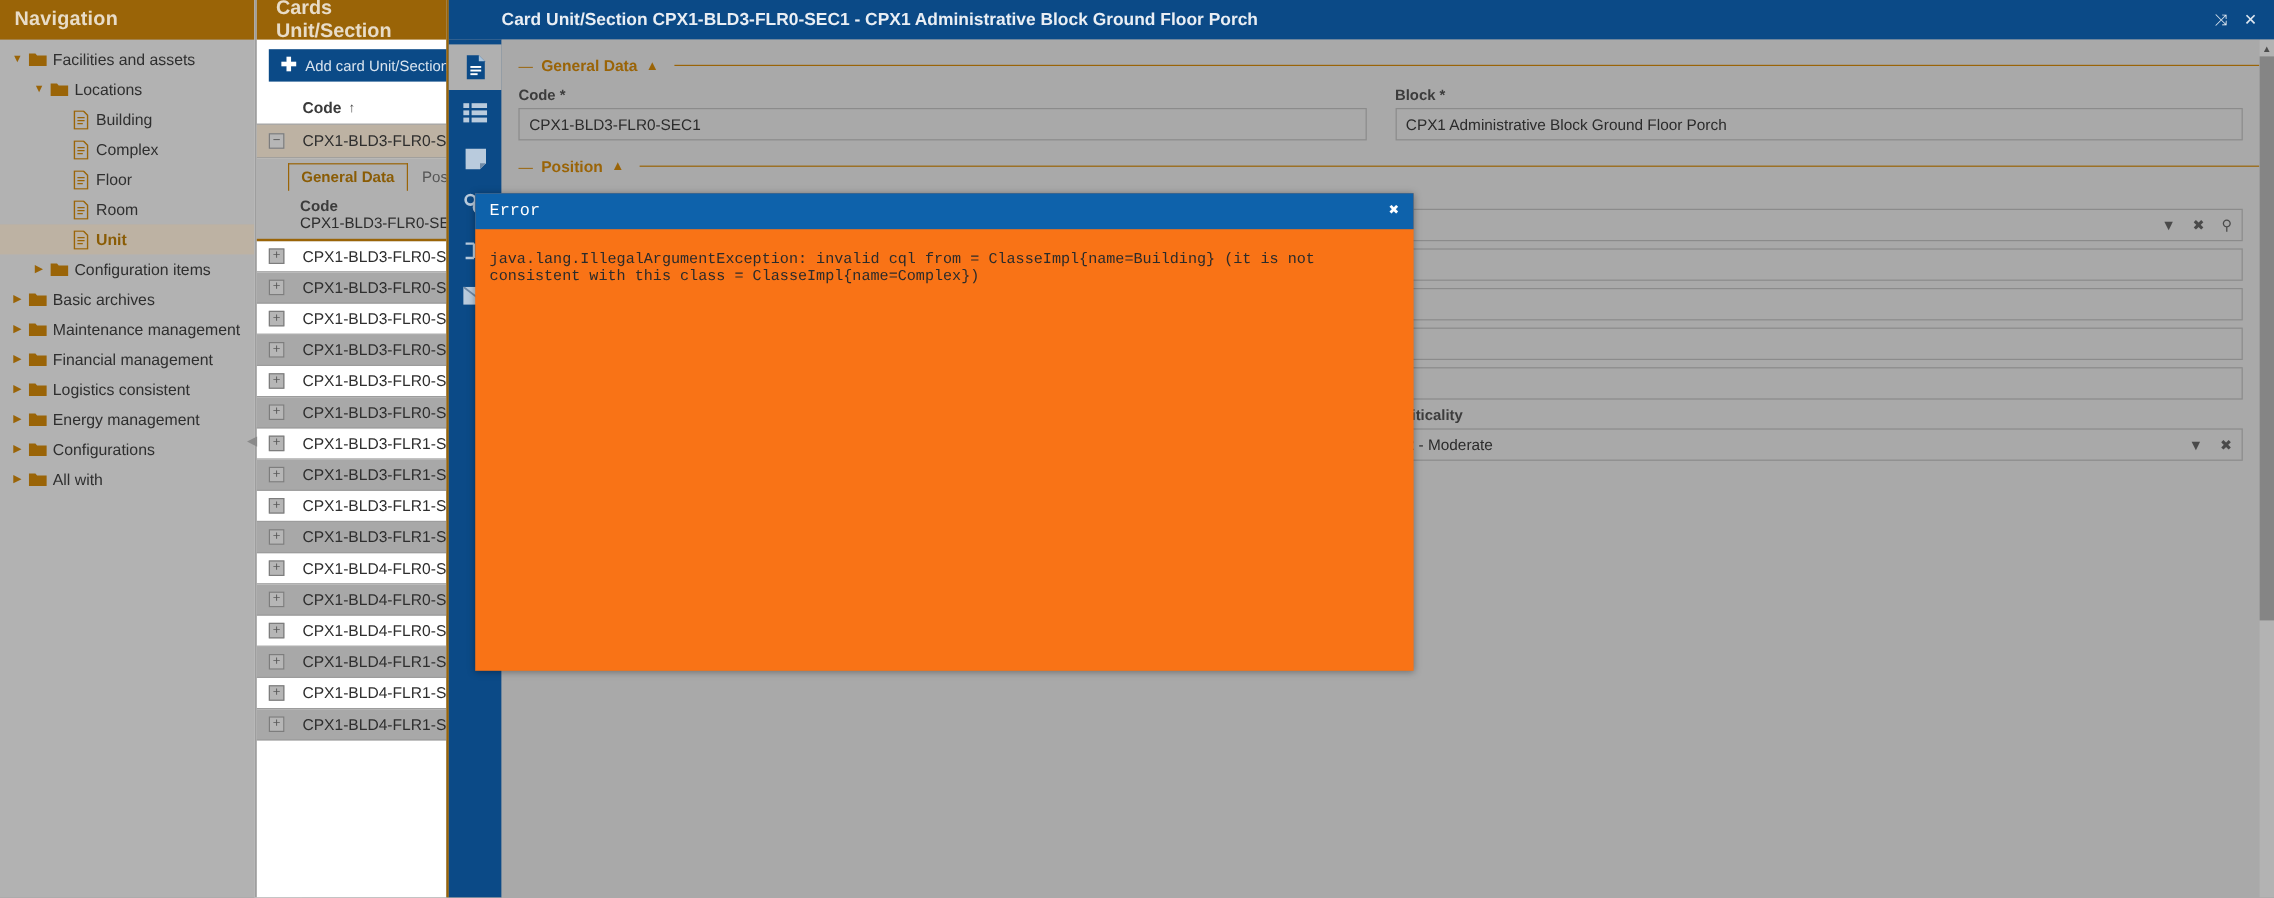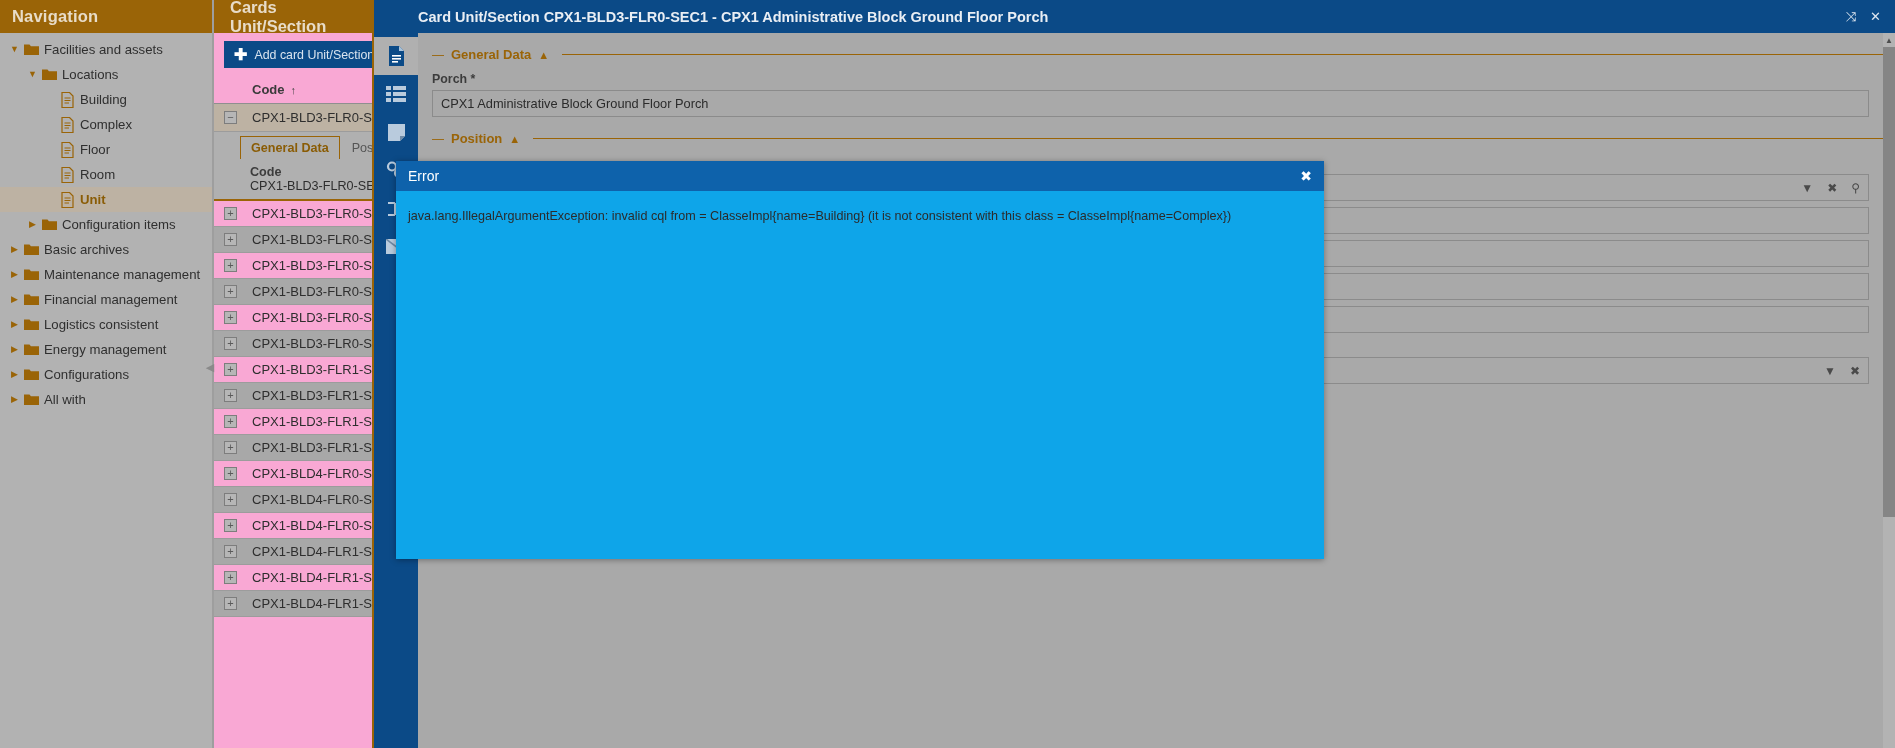--- a/index.html
+++ b/index.html
@@ -37,21 +37,21 @@
     text-align: center; line-height: 1;
   }
   .caret.empty { color: transparent; }
   .ico { width: 20px; flex: 0 0 20px; display: flex; align-items: center; justify-content: center; }
   .ico svg { display: block; }
   .tree-label { padding-left: 3px; }
 
   
   #cards-panel {
     position: absolute; left: 212px; top: 0; width: 160px; height: 748px;
-    background: #f9a8d4; border-left: 2px solid #9e9e9e;
+    background: #ffffff; border-left: 2px solid #9e9e9e;
   }
   #cards-header {
     height: 33px; background: #9a6407; display: flex; align-items: center;
     padding-left: 16px;
   }
   #cards-header .title { color: #e8dcc8; font-size: 16.5px; font-weight: bold; }
   #cards-toolbar { padding: 8px 0 8px 10px; }
   #add-card-btn {
     display: inline-flex; align-items: center; gap: 7px;
     background: #0b4a87; color: #d9e4ef; border: none;
@@ -160,22 +160,22 @@
     position: absolute; right: 0; top: 33px; width: 12px; bottom: 0; background: #b3b3b3;
   }
   #vscroll .arrow {
     height: 14px; display: flex; align-items: center; justify-content: center;
     font-size: 8px; color: #4d4d4d;
   }
   #vscroll .thumb { position: absolute; top: 14px; left: 0; width: 12px; height: 470px; background: #858585; }
 
   
   #error-dialog {
-    position: absolute; left: 396px; top: 161px; width: 928px; height: 398px;
-    background: #0ea5e9; box-shadow: 0 1px 6px rgba(0,0,0,.35); z-index: 40;
+    position: absolute; left: 396px; top: 161px; width: 782px; height: 398px;
+    background: #f97316; box-shadow: 0 1px 6px rgba(0,0,0,.35); z-index: 40; font-family: Liberation Mono, monospace;
   }
   #error-titlebar {
     height: 30px; background: #0e62ab; display: flex; align-items: center;
     justify-content: space-between; padding: 0 12px 0 12px;
   }
   #error-titlebar .title { color: #ffffff; font-size: 14px; }
   #error-close { color: #ffffff; font-size: 14px; line-height: 1; cursor: pointer; }
   #error-msg { padding: 18px 20px 0 12px; font-size: 12.6px; color: #2b2b2b; }
 </style>
 </head>
@@ -563,21 +563,27 @@
 
       <div class="section-head">
         <span class="dash">—</span>
         <span class="sec-title">General Data</span>
         <span class="chev">▲</span>
         <span class="rule"></span>
       </div>
 
       <div class="field-grid">
         <div class="field">
-          <div class="flabel">Porch *</div>
+          <div class="flabel">Code *</div>
+          <div class="fbox">
+            <span class="fval">CPX1-BLD3-FLR0-SEC1</span>
+          </div>
+        </div>
+        <div class="field">
+          <div class="flabel">Block *</div>
           <div class="fbox">
             <span class="fval">CPX1 Administrative Block Ground Floor Porch</span>
           </div>
         </div>
       </div>
 
       <div class="section-head">
         <span class="dash">—</span>
         <span class="sec-title">Position</span>
         <span class="chev">▲</span>

